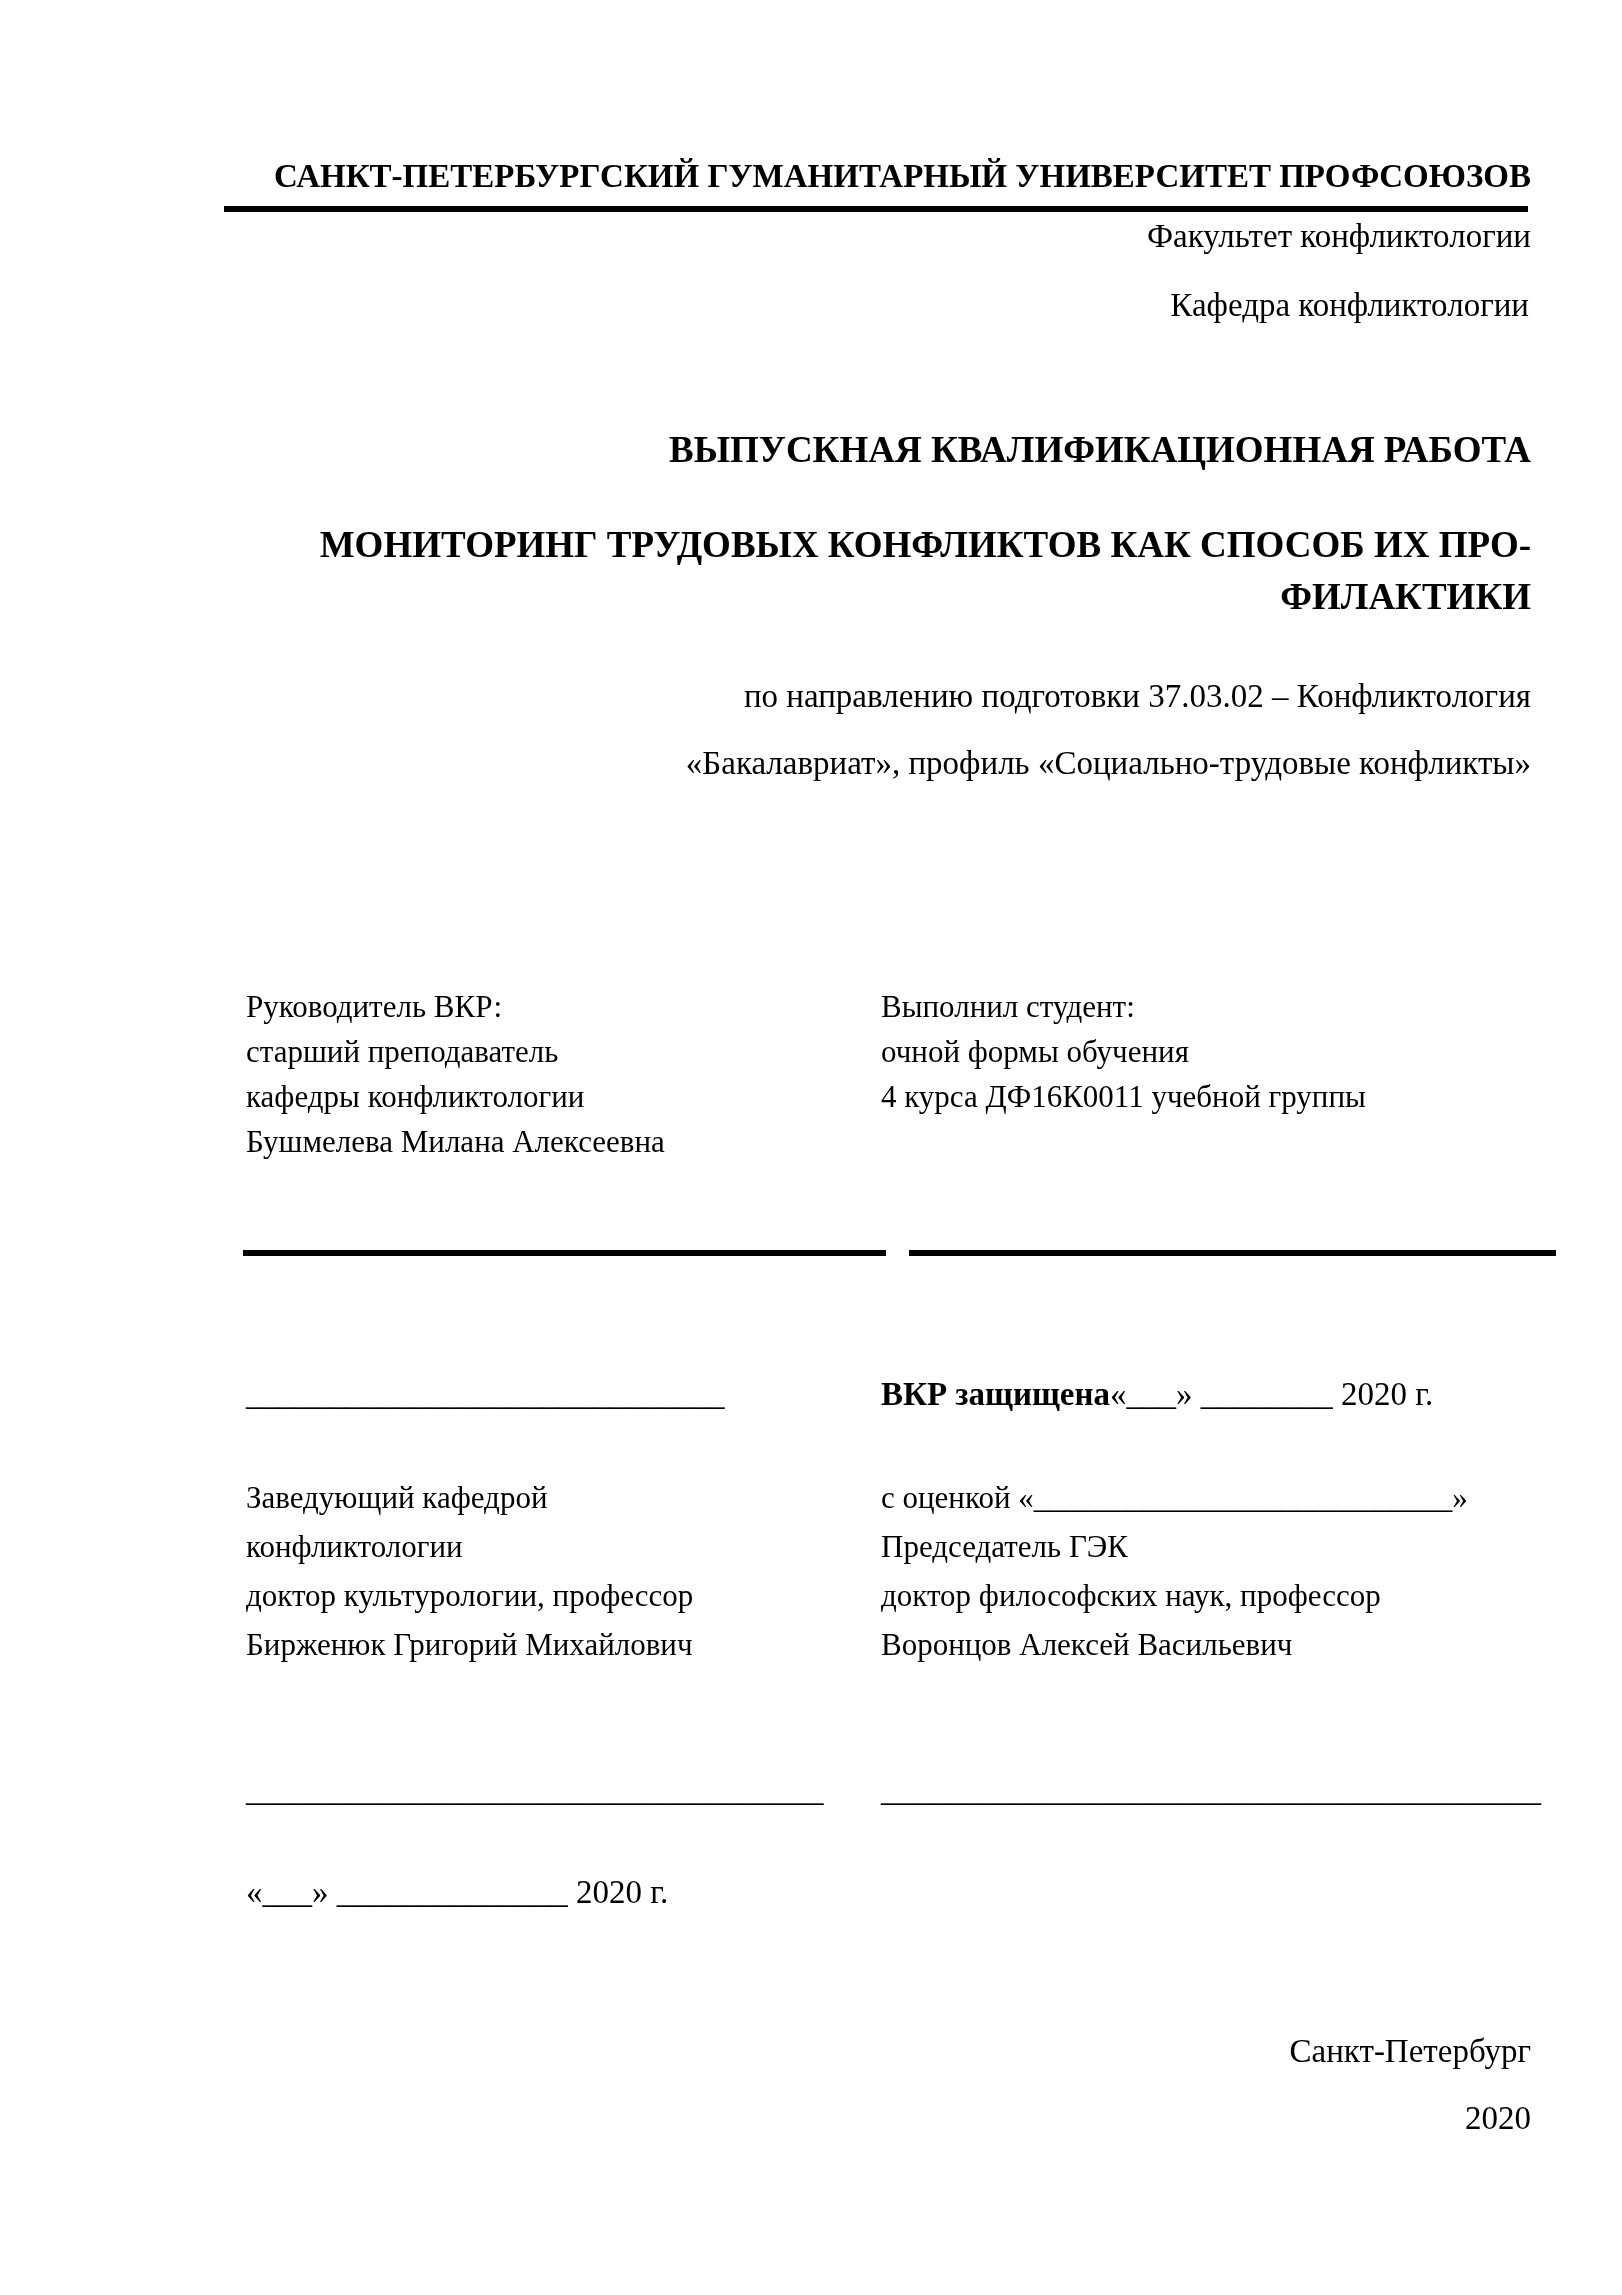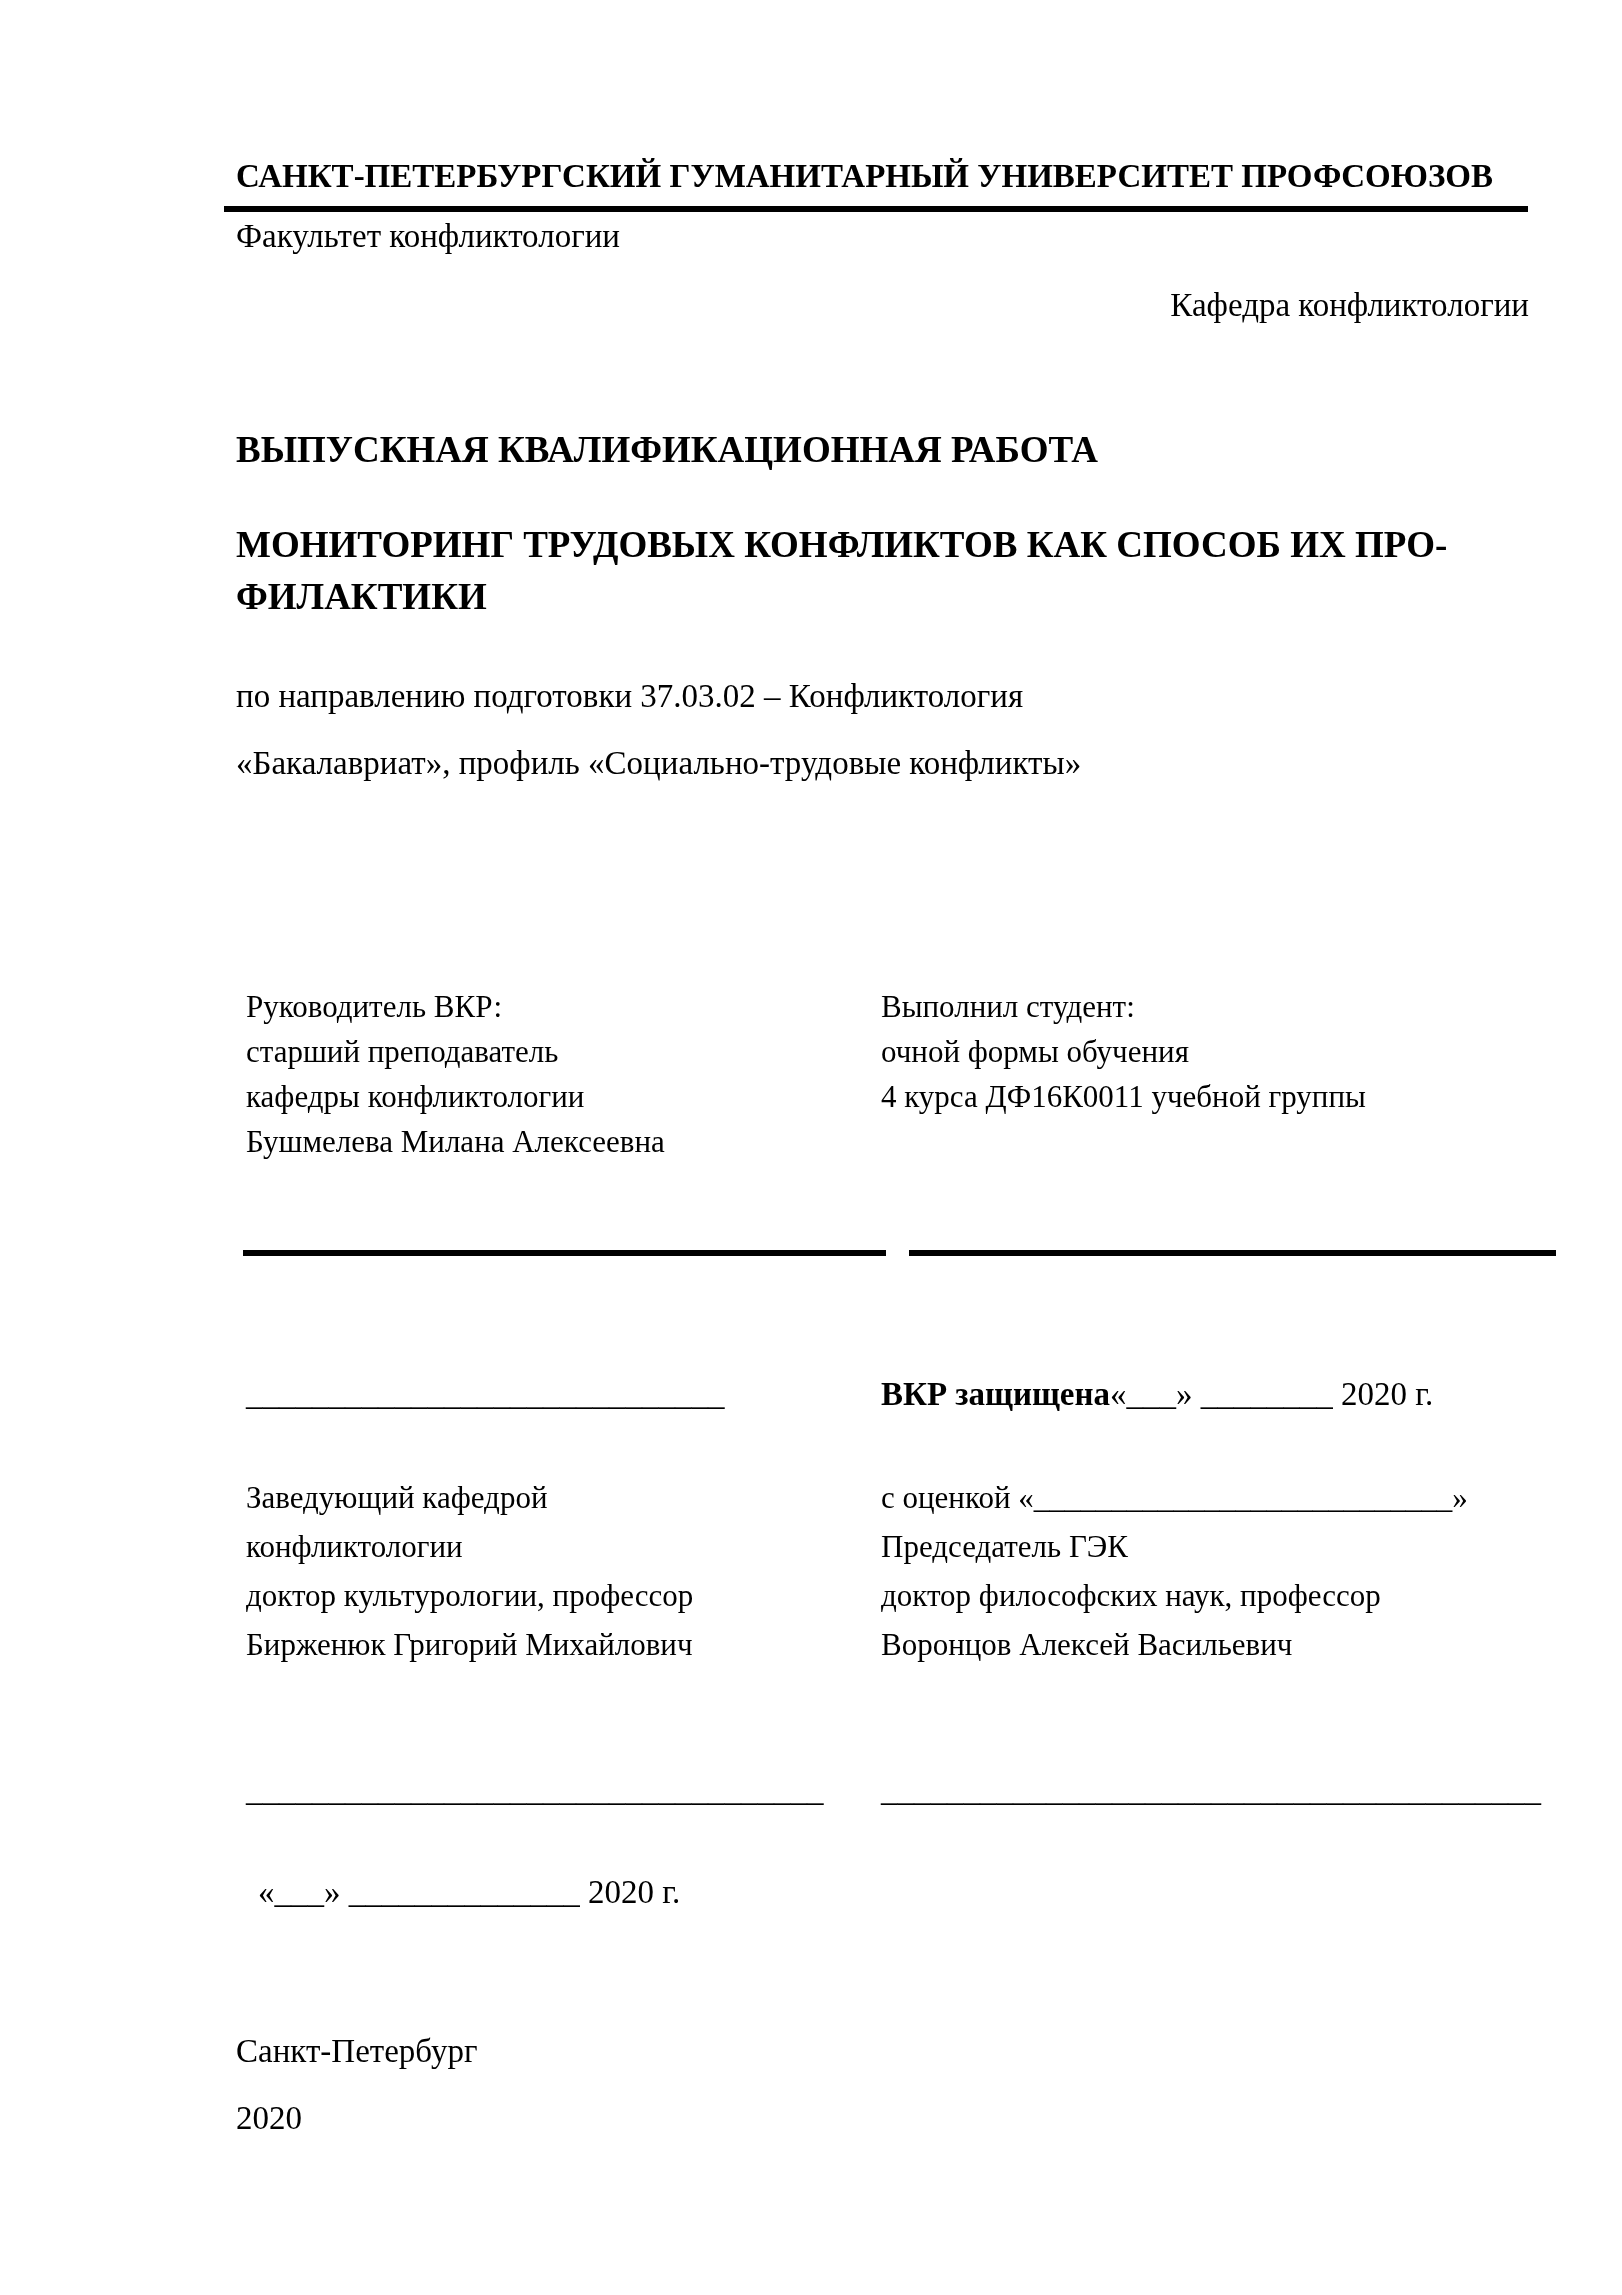--- a/index.html
+++ b/index.html
@@ -12,23 +12,23 @@
     font-family: "Liberation Serif", "DejaVu Serif", serif;
     overflow: hidden;
   }
   .row {
     position: absolute;
     white-space: nowrap;
     font-size: 33px;
     line-height: 38px;
   }
   .center {
-    left: 236px;
+    left: 252px;
     right: 92px;
-    text-align: left;
+    text-align: right;
   }
   .right-align {
     left: 220px;
     right: 94px;
     text-align: right;
   }
   .bold { font-weight: bold; }
   .t45 { font-size: 37px; line-height: 41px; }
   .col {
     position: absolute;
@@ -99,20 +99,20 @@
     <div>с оценкой «___________________________»</div>
     <div>Председатель ГЭК</div>
     <div>доктор философских наук, профессор</div>
     <div>Воронцов Алексей Васильевич</div>
   </div>
 
   <div class="row" style="top:1771px; left:246px;">___________________________________</div>
 
   <div class="row" style="top:1771px; left:881px;">________________________________________</div>
 
-  <div class="row" style="top:1873px; left:246px;margin-left:12px;">«___» ______________ 2020 г.</div>
+  <div class="row" style="top:1873px; left:246px;">«___» ______________ 2020 г.</div>
 
   <div class="row center" style="top:2032px;">Санкт-Петербург</div>
 
   <div class="row center" style="top:2099px;">2020</div>
 
 </div>
 
 
 </body></html>

